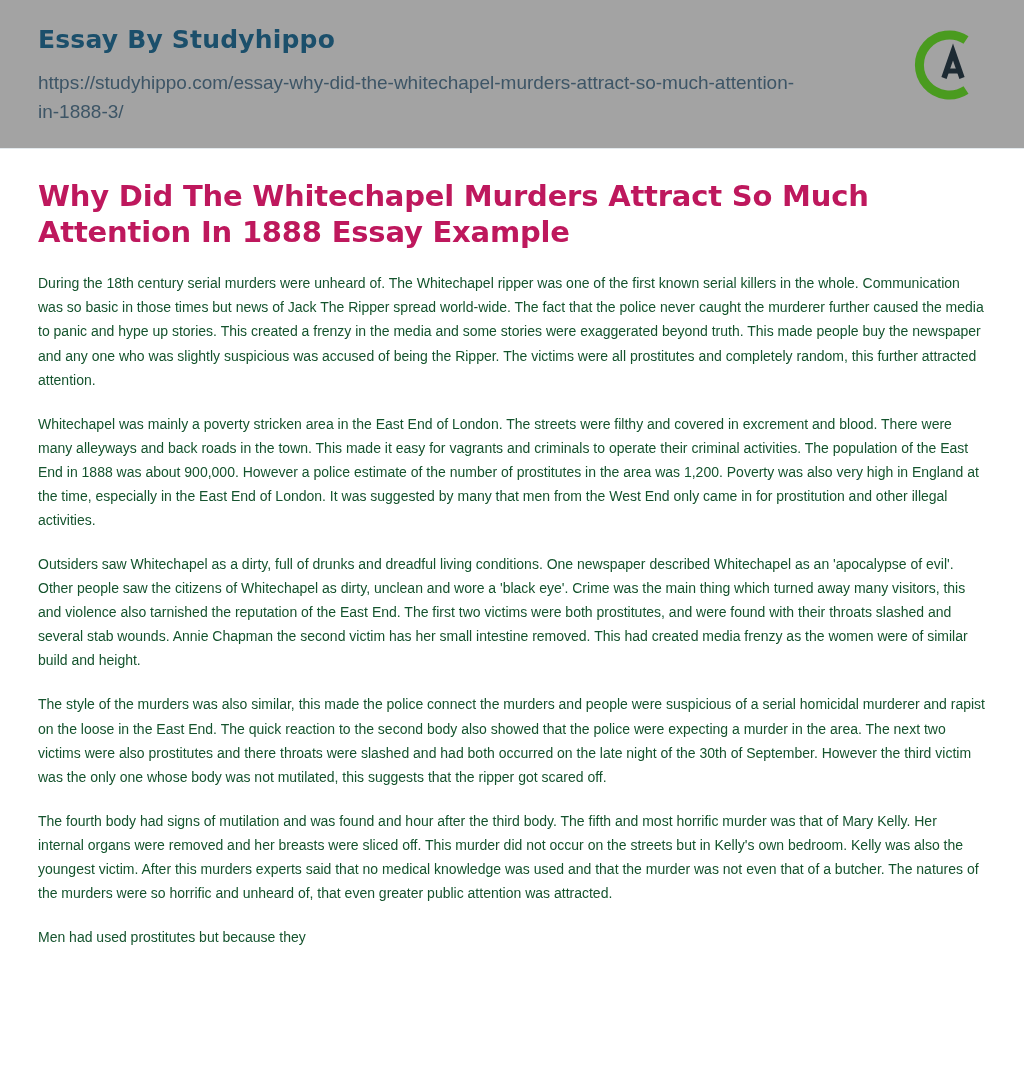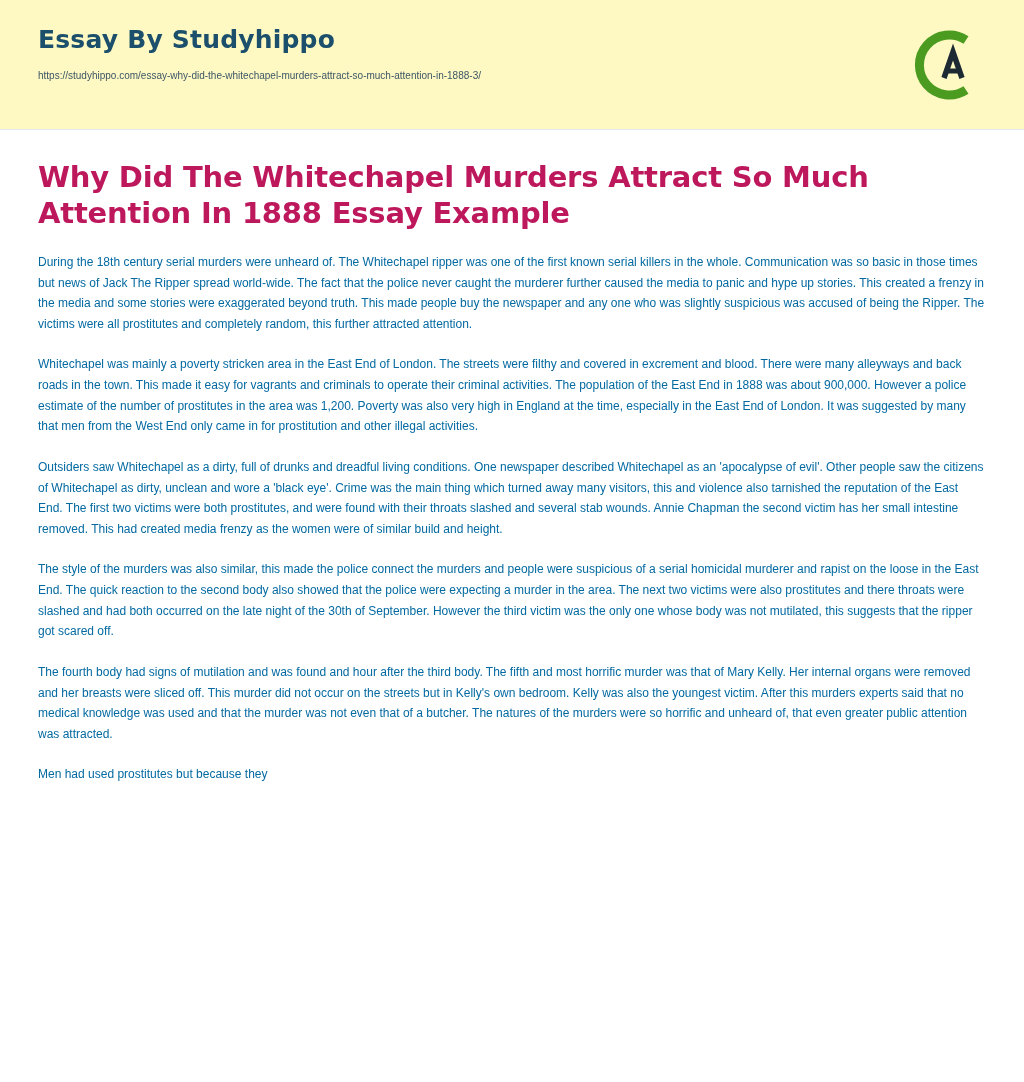--- a/index.html
+++ b/index.html
@@ -14,40 +14,40 @@
     font-family: "Liberation Sans", sans-serif;
     color: #2e3a45;
   }
   .page {
     width: 1024px;
     position: relative;
   }
 
   
   .header {
-    background: #fef9c3;
+    background: #a3a3a3;
     border-bottom: 1px solid #e3e9ed;
     padding: 26px 38px 22px 38px;
     position: relative;
     min-height: 130px;
   }
   .brand {
     font-size: 25px;
     font-weight: bold;
     color: #1b4f6b;
     letter-spacing: 0.2px;
     line-height: 1.1;
     margin: 0 0 14px 0;
     font-family: "DejaVu Sans", sans-serif;
   }
   .brand .brand-light {
     font-weight: bold;
   }
   .source-url {
-    font-size: 10px;
+    font-size: 19px;
     color: #3d5566;
     line-height: 1.55;
     max-width: 770px;
     word-break: break-word;
     text-decoration: none;
     display: block;
   }
   .logo {
     position: absolute;
     right: 40px;
@@ -64,23 +64,23 @@
   h1.title {
     font-size: 29px;
     line-height: 1.24;
     font-weight: bold;
     color: #be185d;
     margin: 0 0 20px 0;
     letter-spacing: -0.2px;
     font-family: "DejaVu Sans", sans-serif;
   }
   .body p {
-    font-size: 12px;
+    font-size: 14px;
     line-height: 1.72;
-    color: #0369a1;
+    color: #14532d;
     margin: 0 0 20px 0;
   }
   .body p:last-child { margin-bottom: 0; }
 </style>
 </head>
 <body>
 
 <div class="page">
 
   <div class="header">

